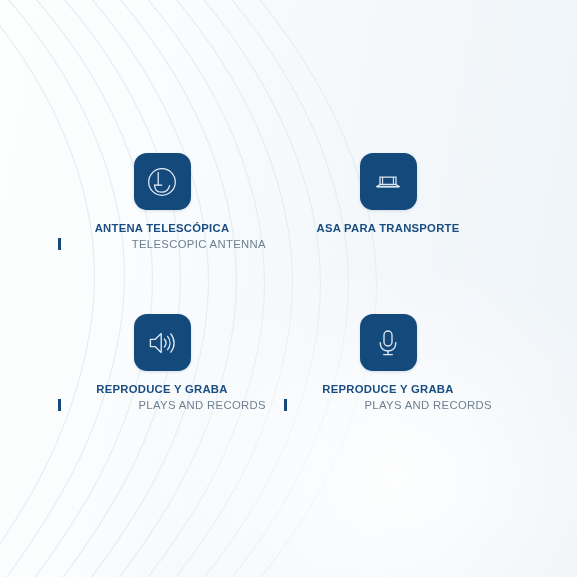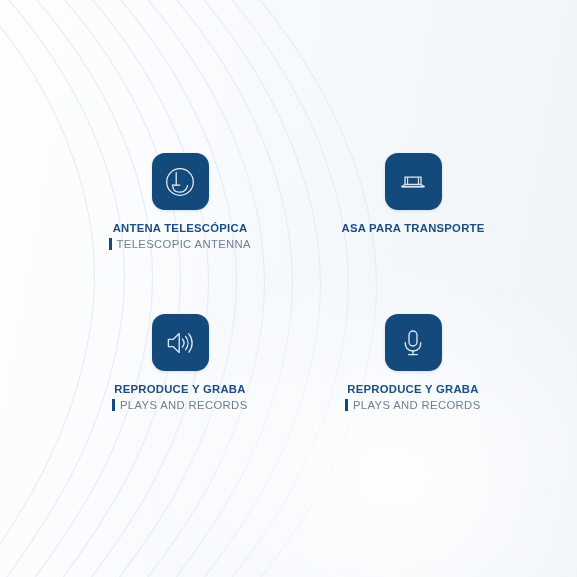--- a/index.html
+++ b/index.html
@@ -49,22 +49,22 @@
     top: 0;
     width: 577px;
     height: 577px;
   }
 
   .feature {
     position: absolute;
     width: 208px;
     text-align: center;
   }
-  .feature.col-left  { left: 76px; }
-  .feature.col-right { left: 309px; }
+  .feature.col-left  { left: 58px; }
+  .feature.col-right { left: 284px; }
   .feature.row-top    { top: 153px; }
   .feature.row-bottom { top: 314px; }
 
   .tile {
     width: 57px;
     height: 57px;
     margin: 0 auto;
     background: #14497c;
     border-radius: 13px;
     display: flex;
@@ -82,21 +82,21 @@
     display: block;
     font-size: 11.3px;
     font-weight: bold;
     letter-spacing: 0.25px;
     color: #1a4d82;
     white-space: nowrap;
   }
   .subtitle-row {
     display: flex;
     align-items: center;
-    justify-content: center;
+    justify-content: space-between;
     margin-top: 4px;
     white-space: nowrap;
   }
   .bar {
     display: inline-block;
     width: 2.5px;
     height: 12px;
     background: #14497c;
     margin-right: 5px;
     flex: none;

